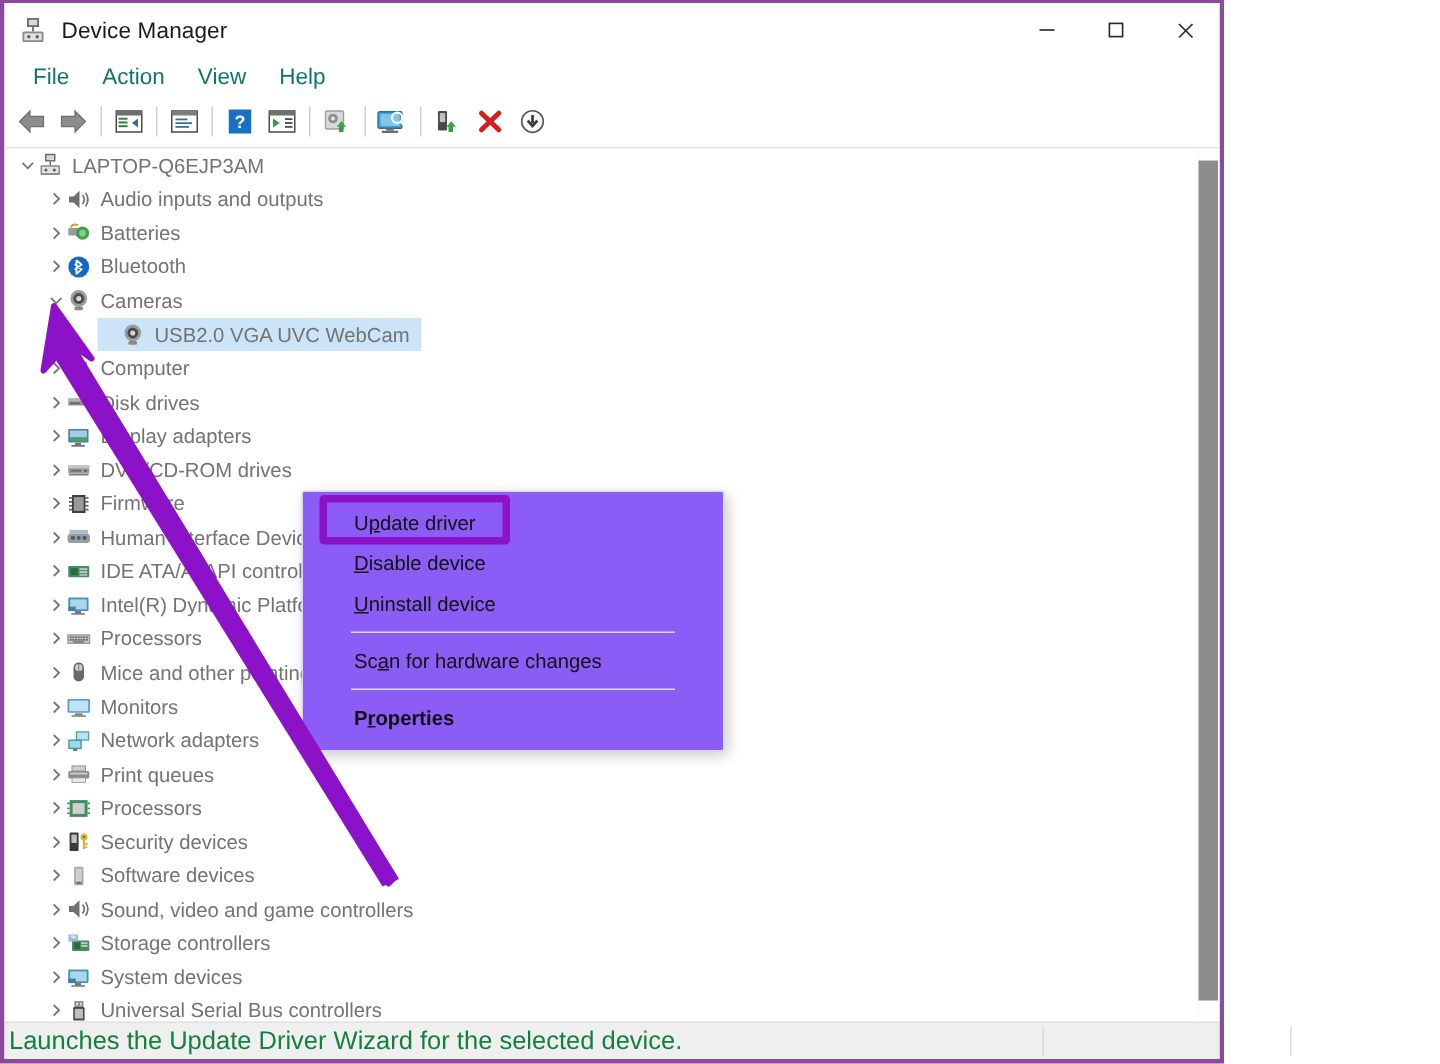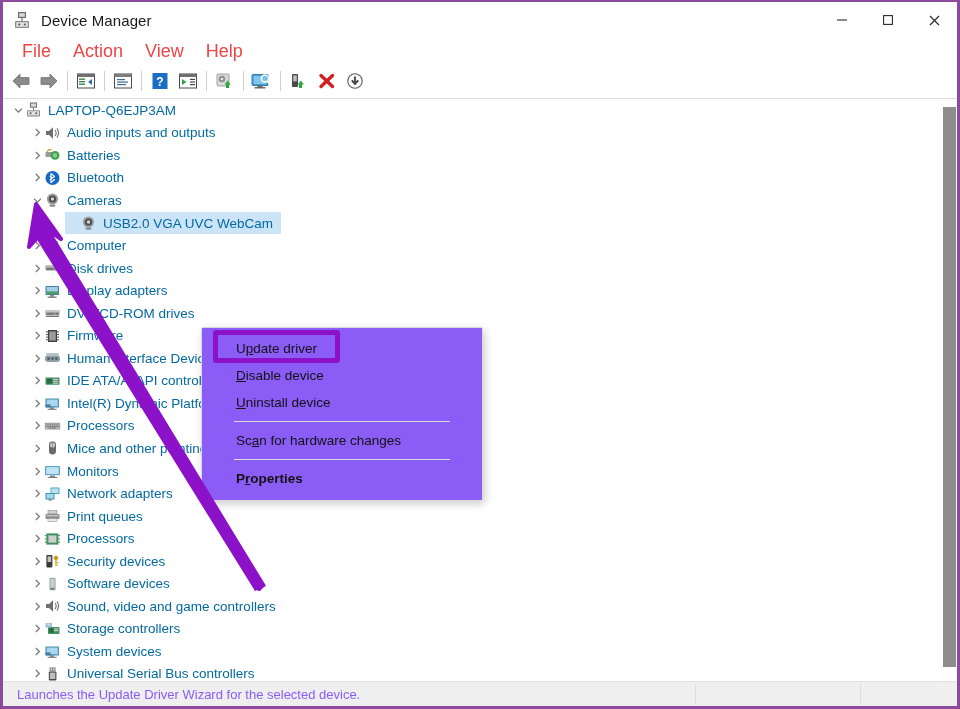--- a/index.html
+++ b/index.html
@@ -3,21 +3,21 @@
 <meta charset="utf-8">
 <style>
   html,body{margin:0;padding:0;}
   body{
     width:960px;height:709px;overflow:hidden;
     font-family:"Liberation Sans",sans-serif;
     background:#ffffff;
     -webkit-font-smoothing:antialiased;
   }
   .window{
-    position:absolute;left:0;top:0;width:960px;height:709px;
+    position:absolute;left:0;top:0;width:816px;height:709px;
     box-sizing:border-box;
     border-left:3px solid #8b4a9c;
     border-right:3px solid #8b4a9c;
     border-top:2px solid #8b4a9c;
     border-bottom:3px solid #8b4a9c;
     background:#ffffff;
     display:flex;flex-direction:column;
   }
 
   
@@ -35,40 +35,40 @@
     color:#2b2b2b;font-size:13px;line-height:1;
   }
   .winbtn svg{display:block;}
 
   
   .menubar{
     height:26px;flex:0 0 26px;display:flex;align-items:center;
     padding-left:8px;background:#ffffff;
   }
   .menu-item{
-    font-size:18px;color:#ef4444;padding:2px 11px;
+    font-size:15px;color:#0f766e;padding:2px 11px;
   }
 
   
   .toolbar{
     height:34px;flex:0 0 34px;display:flex;align-items:center;
     background:#ffffff;border-bottom:1px solid #dedede;
     padding-left:4px;
   }
   .tb{width:28px;height:26px;display:flex;align-items:center;justify-content:center;position:relative;}
   .tbsep{width:1px;height:20px;background:#cfcfcf;margin:0 4px;}
 
   
   .treewrap{
     flex:1 1 auto;position:relative;background:#ffffff;overflow:hidden;
   }
   .tree{position:absolute;left:0;top:0;right:0;}
   .row{
     height:22.55px;display:flex;align-items:center;position:relative;
-    font-size:13.5px;color:#0369a1;white-space:nowrap;
+    font-size:13.5px;color:#737373;white-space:nowrap;
   }
   .row .chev{
     width:14px;flex:0 0 14px;display:flex;align-items:center;justify-content:center;
     color:#767676;font-size:9px;
   }
   .row .ico{width:18px;flex:0 0 18px;height:16px;position:relative;margin-right:5px;}
   .row .lbl{padding-right:6px;}
   .row.sel{}
   .row.sel .selbg{
     position:absolute;left:0;top:0;height:100%;width:100%;
@@ -87,21 +87,21 @@
   }
   .vthumb{
     position:absolute;left:2px;right:1px;top:8px;height:560px;background:#8d8d8d;
   }
 
   
   .statusbar{
     height:24px;flex:0 0 24px;background:#efefef;display:flex;align-items:center;
     border-top:1px solid #e2e2e2;position:relative;
   }
-  .status-text{font-size:13px;color:#8b5cf6;padding-left:14px;}
+  .status-text{font-size:17px;color:#15803d;padding-left:3px;}
   .sdiv{position:absolute;top:2px;bottom:2px;width:1px;background:#dcdcdc;}
 
   
   .ctxmenu{
     position:absolute;left:198px;top:228px;width:280px;
     background:#8b5cf6;border:1px solid #d9d9d9;
     box-shadow:2px 3px 9px rgba(0,0,0,.20);
     padding:7px 0 8px 0;z-index:30;border-radius:2px;
   }
   .ctxitem{

